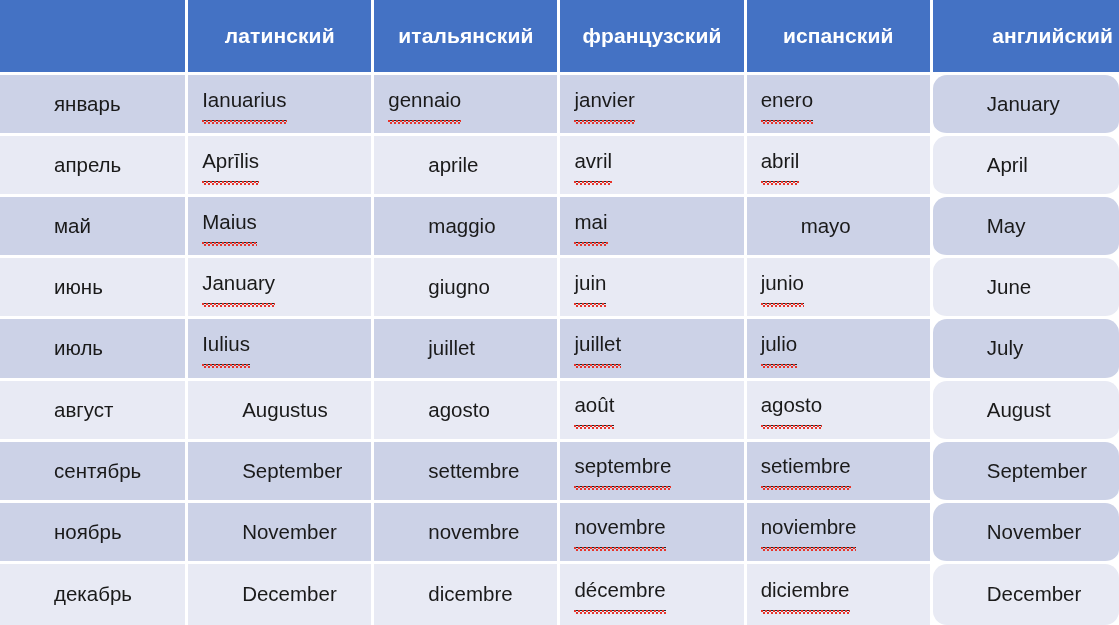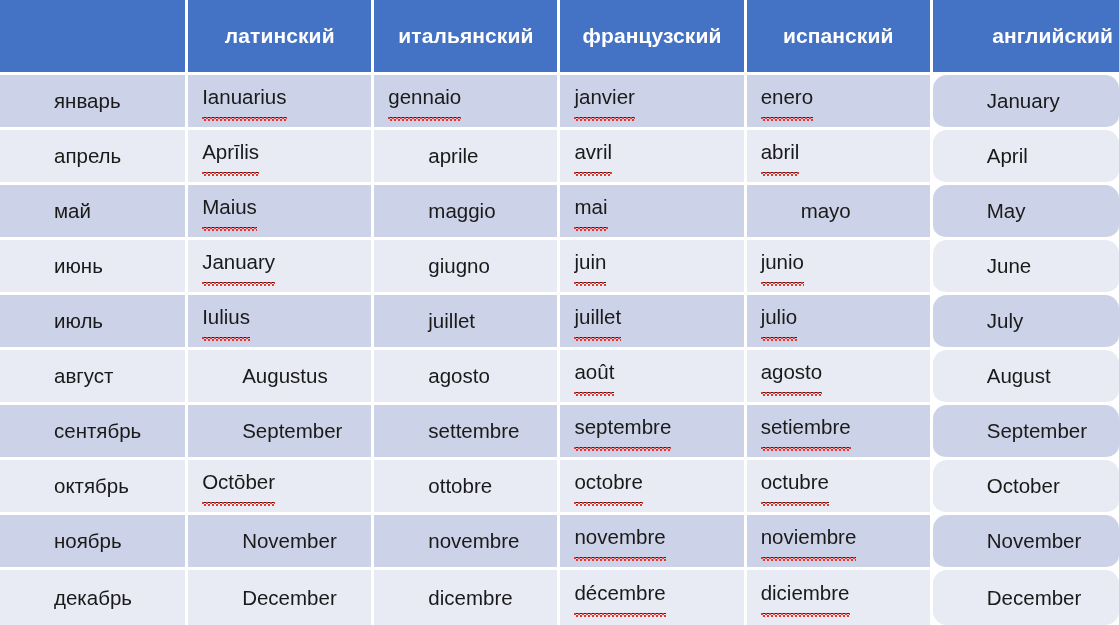--- a/index.html
+++ b/index.html
@@ -161,28 +161,20 @@
         <td><span class="plain">August</span></td>
       </tr>
       <tr class="band-dark">
         <td><span class="plain">сентябрь</span></td>
         <td><span class="plain">September</span></td>
         <td><span class="plain">settembre</span></td>
         <td><span class="sp">septembre</span></td>
         <td><span class="sp">setiembre</span></td>
         <td><span class="plain">September</span></td>
       </tr>
-      <tr class="band-light">
-        <td><span class="plain">октябрь</span></td>
-        <td><span class="sp">Octōber</span></td>
-        <td><span class="plain">ottobre</span></td>
-        <td><span class="sp">octobre</span></td>
-        <td><span class="sp">octubre</span></td>
-        <td><span class="plain">October</span></td>
-      </tr>
       <tr class="band-dark">
         <td><span class="plain">ноябрь</span></td>
         <td><span class="plain">November</span></td>
         <td><span class="plain">novembre</span></td>
         <td><span class="sp">novembre</span></td>
         <td><span class="sp">noviembre</span></td>
         <td><span class="plain">November</span></td>
       </tr>
       <tr class="band-light">
         <td><span class="plain">декабрь</span></td>

